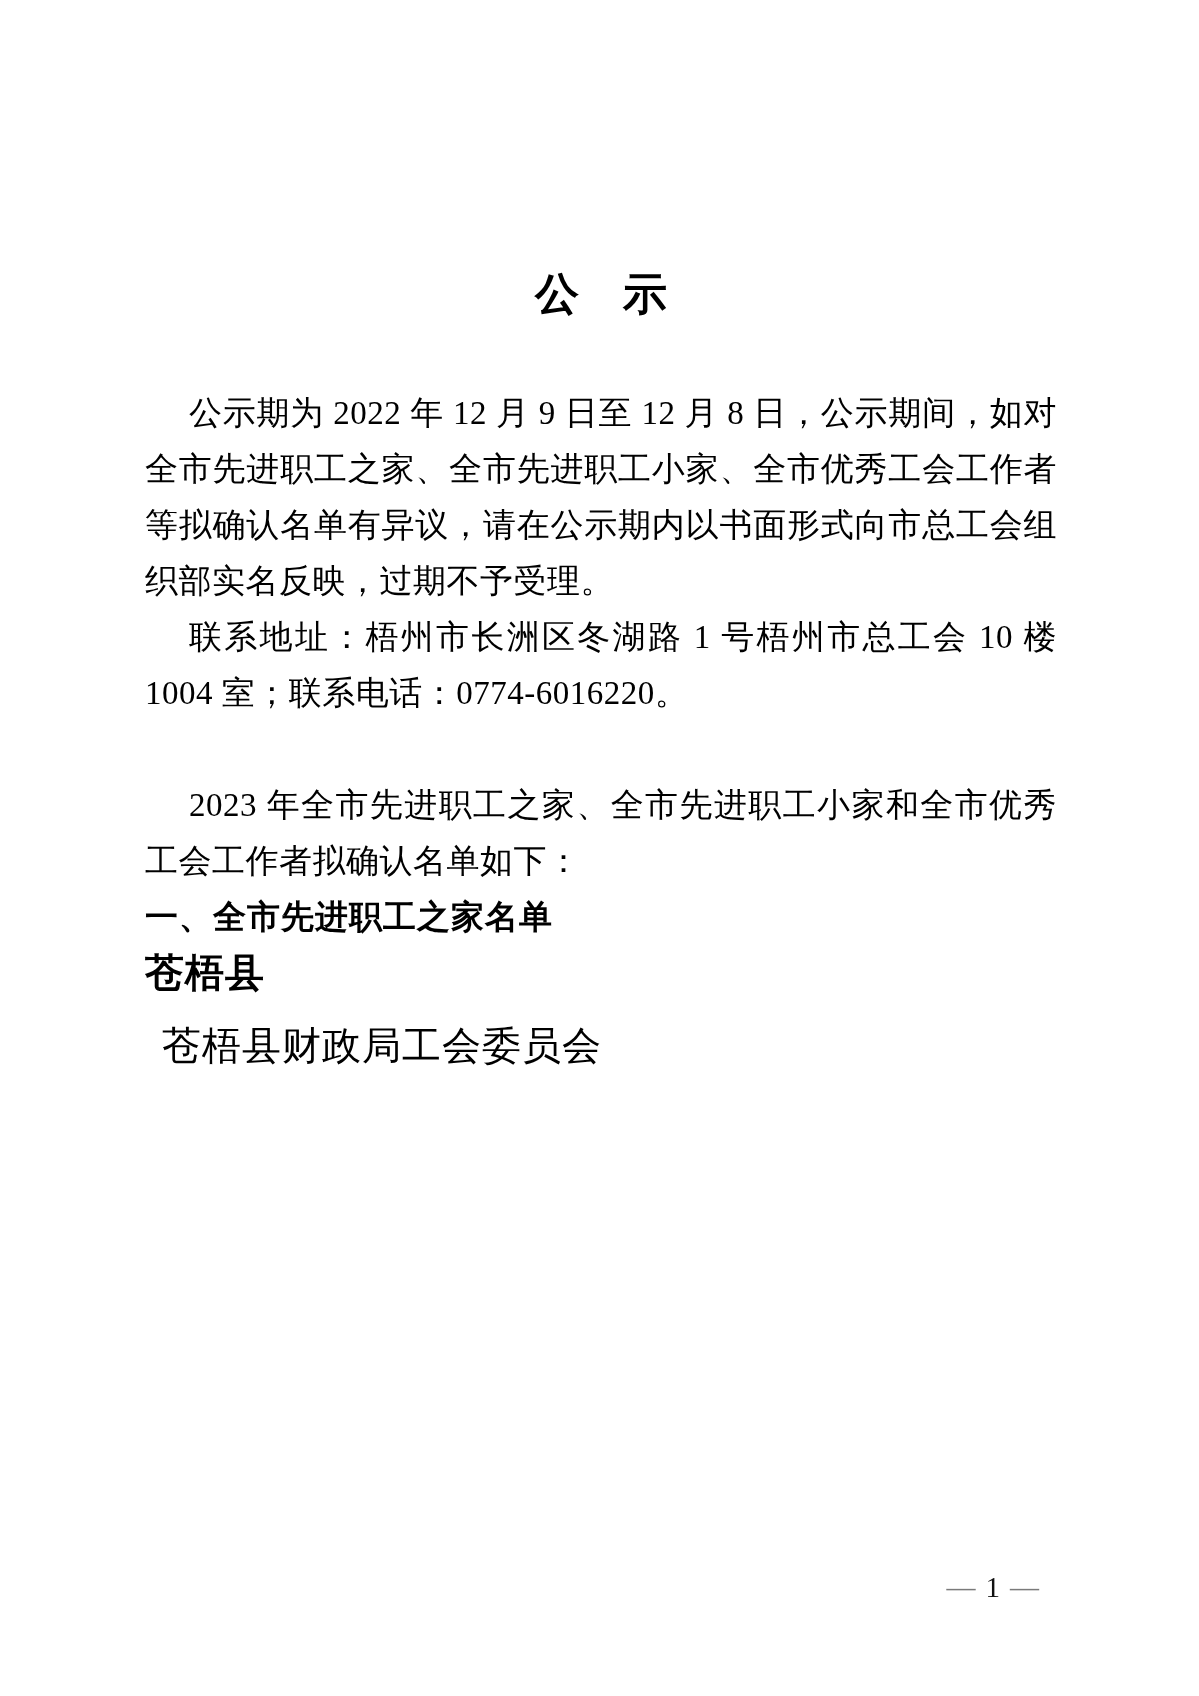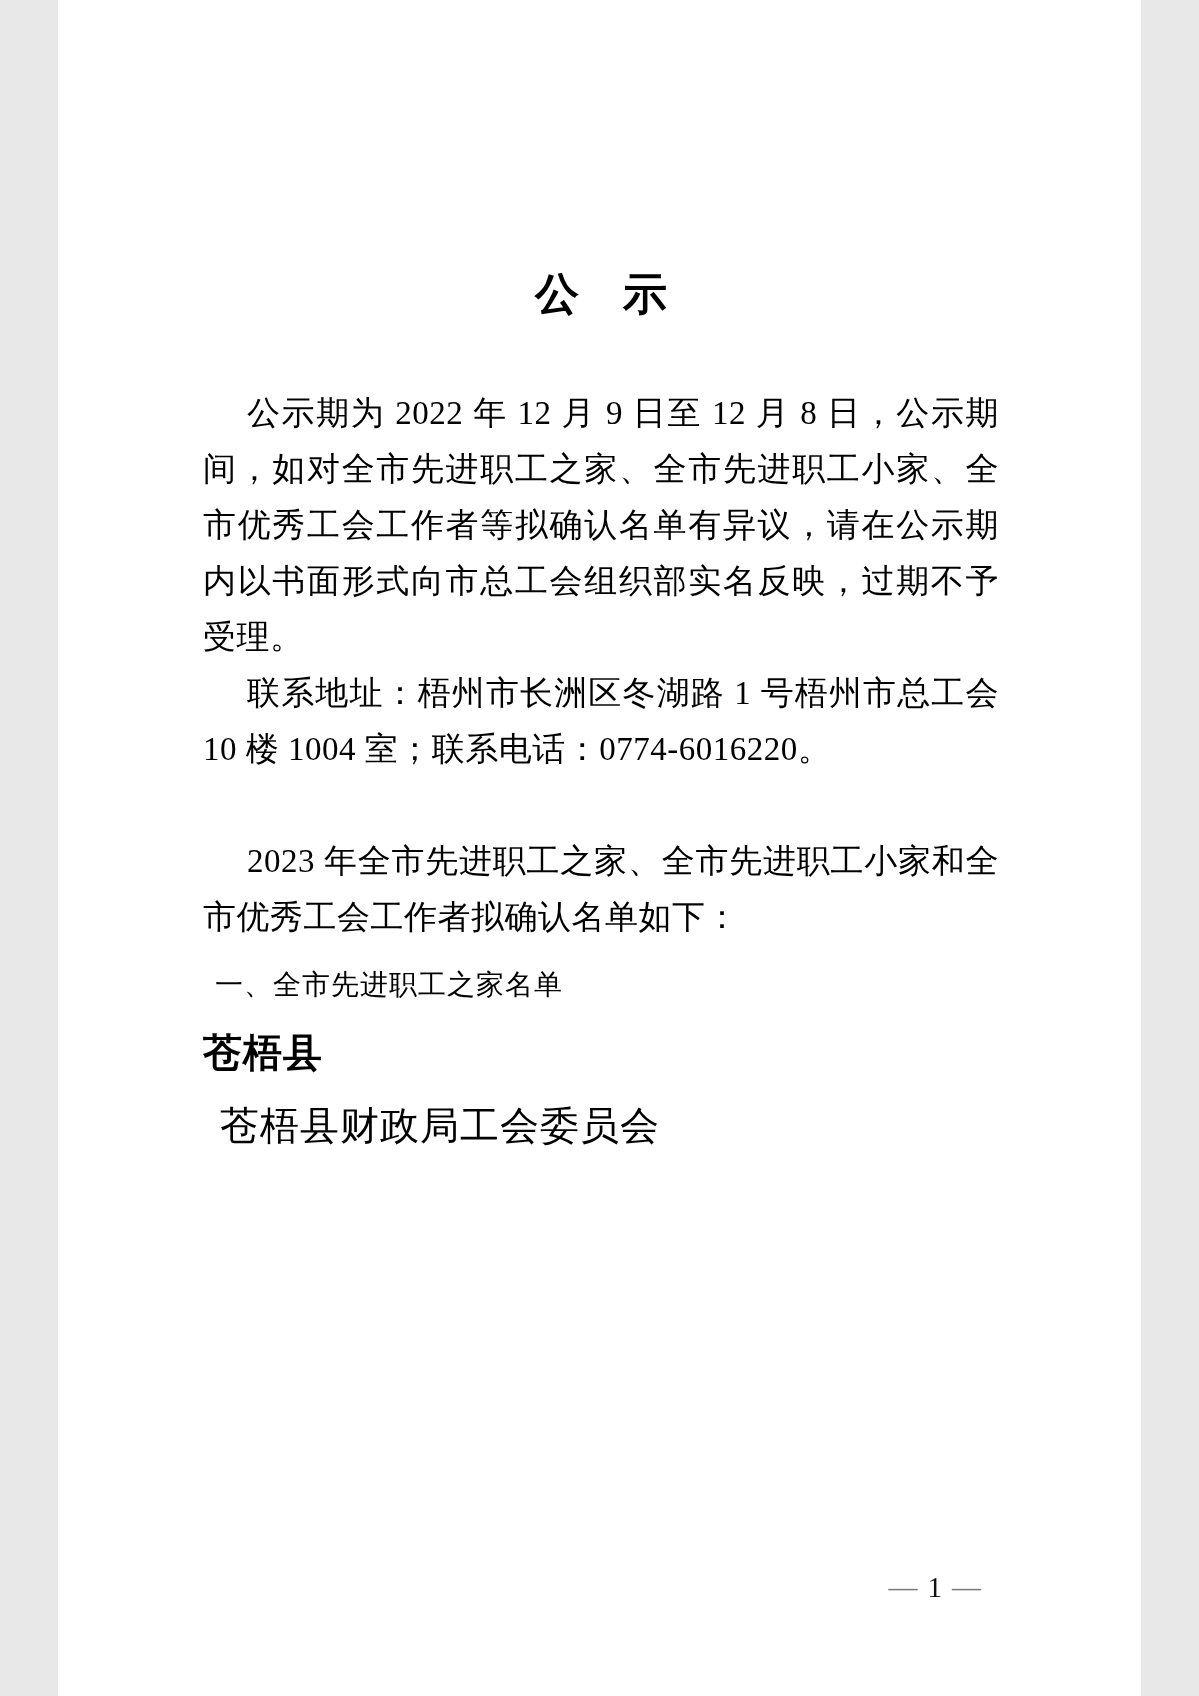--- a/index.html
+++ b/index.html
@@ -2,21 +2,21 @@
 <html><head>
 <meta charset="utf-8">
 <style>
   html, body {
     margin: 0;
     padding: 0;
     background: #e8e8e8;
   }
   .page {
     position: relative;
-    width: 1083px;
+    width: 1199px;
     height: 1696px;
     margin: 0 auto;
     background: #ffffff;
     box-sizing: border-box;
     padding: 267px 142px 14px 145px;
     font-family: "Liberation Serif", serif;
     color: #000000;
     overflow: hidden;
   }
   .title {
@@ -34,24 +34,24 @@
     text-align: justify;
     text-justify: inter-ideograph;
     text-align-last: left;
     text-indent: 44px;
     letter-spacing: 0.5px;
   }
   .para.intro {
     margin-top: 56px;
   }
   .section-heading {
-    margin: 12px;
-    font-size: 28px;
+    margin: 0;
+    font-size: 33px;
     line-height: 56px;
-    font-weight: normal;
+    font-weight: bold;
     font-family: "Liberation Sans", sans-serif;
     letter-spacing: 1px;
   }
   .region-heading {
     margin: 0;
     font-size: 39px;
     line-height: 56px;
     font-weight: bold;
     font-family: "Liberation Sans", sans-serif;
     letter-spacing: 1px;

